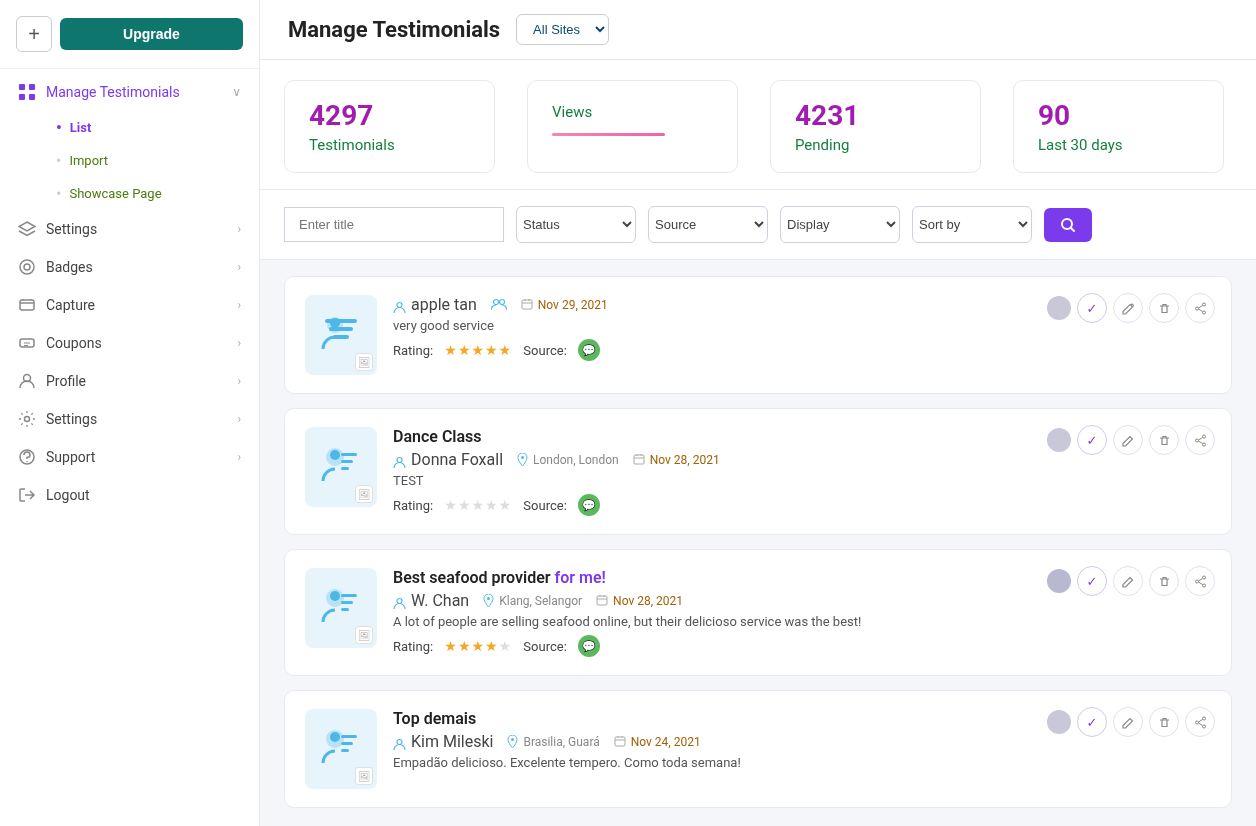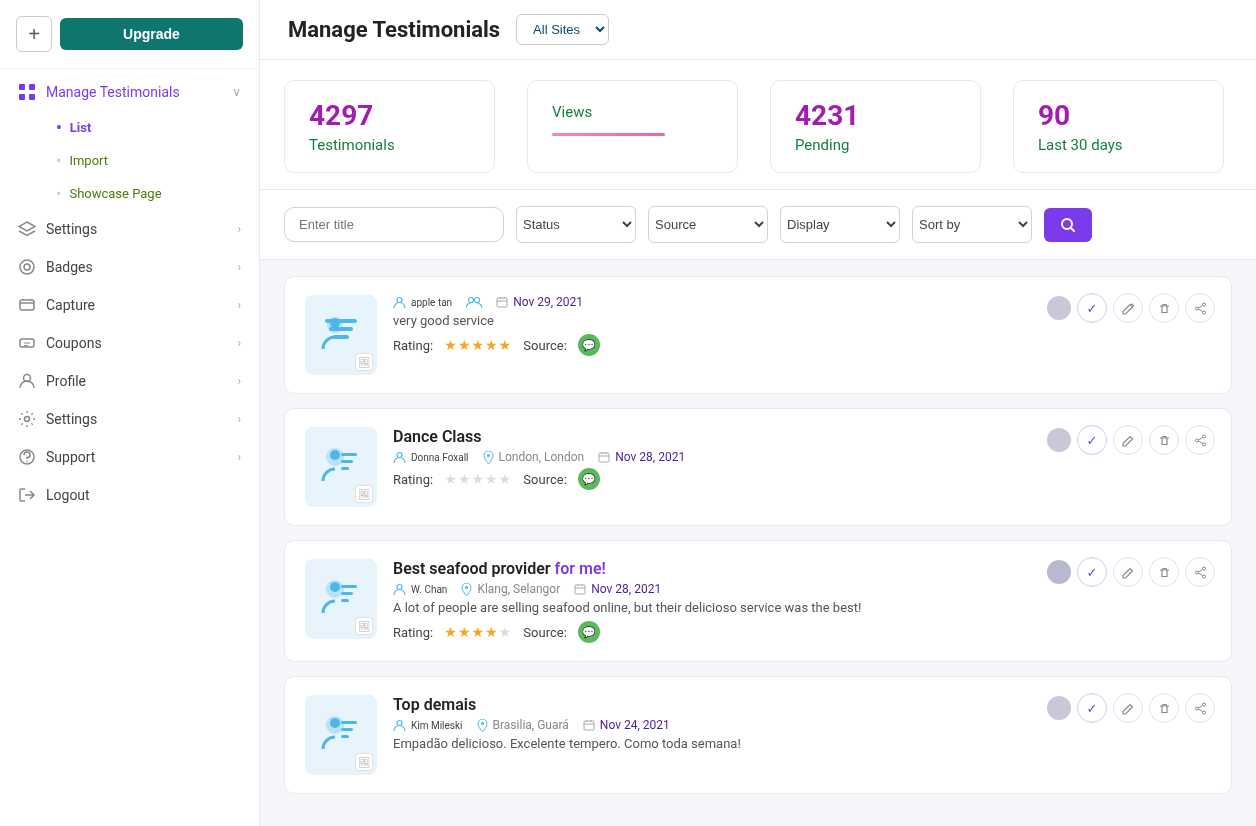--- a/index.html
+++ b/index.html
@@ -136,21 +136,21 @@
     .filters-row {
       display: flex;
       gap: 12px;
       padding: 16px 24px;
       background: #fff;
       border-bottom: 1px solid #e8e8f0;
       align-items: center;
     }
     .filter-input {
       border: 1px solid #d0d0e0;
-      border-radius: 10px;
+      border-radius: 0;
       padding: 9px 14px;
       font-size: 13px;
       color: #444;
       flex: 1;
       max-width: 220px;
     }
     .filter-select {
       border: 1px solid #d0d0e0;
       border-radius: 6px;
       padding: 9px 2px;
@@ -213,33 +213,33 @@
     }
     .card-content { flex: 1; }
     .card-meta {
       display: flex;
       align-items: center;
       gap: 14px;
       flex-wrap: wrap;
       margin-bottom: 4px;
     }
     .card-name {
-      font-size: 10px;
+      font-size: 16px;
       color: #444;
-      display: flex; align-items: center; gap: 5px;
+      display: flex; align-items: flex-end; gap: 5px;
     }
     .card-location {
       font-size: 12px;
       color: #888;
       display: flex; align-items: center; gap: 5px; justify-content: flex-end;
     }
     .card-date {
       font-size: 12px;
-      color: #4c1d95;
-      display: flex; align-items: center; gap: 5px;
+      color: #a16207;
+      display: flex; gap: 5px;
     }
     .card-title {
       font-size: 16px;
       font-weight: 600;
       color: #222;
       margin-bottom: 4px;
     }
     .card-title .highlight { color: #7c3aed; }
     .card-body {
       font-size: 13px;
@@ -582,20 +582,21 @@
             London, London
           </span>
           <span class="card-date">
             <svg width="12" height="12" viewBox="0 0 12 12" fill="none">
                 <rect x="1" y="2" width="10" height="9" rx="1" stroke="#aaa" stroke-width="1"></rect>
                 <path d="M1 5h10M4 1v2M8 1v2" stroke="#aaa" stroke-width="1"></path>
               </svg>
             Nov 28, 2021
           </span>
         </div>
+        <div class="card-body">TEST</div>
         <div class="card-rating">
           Rating:&nbsp;<span class="stars" style="color:#ddd">★<span style="color:#ddd">★★★★</span></span>
           &nbsp;Source:&nbsp;<span class="source-icon">💬</span>
         </div>
       </div>
       <div class="card-actions">
         <div class="action-circle status"></div>
         <div class="action-circle approve">✓</div>
         <div class="action-circle edit">
           <svg width="13" height="13" viewBox="0 0 13 13" fill="none">

